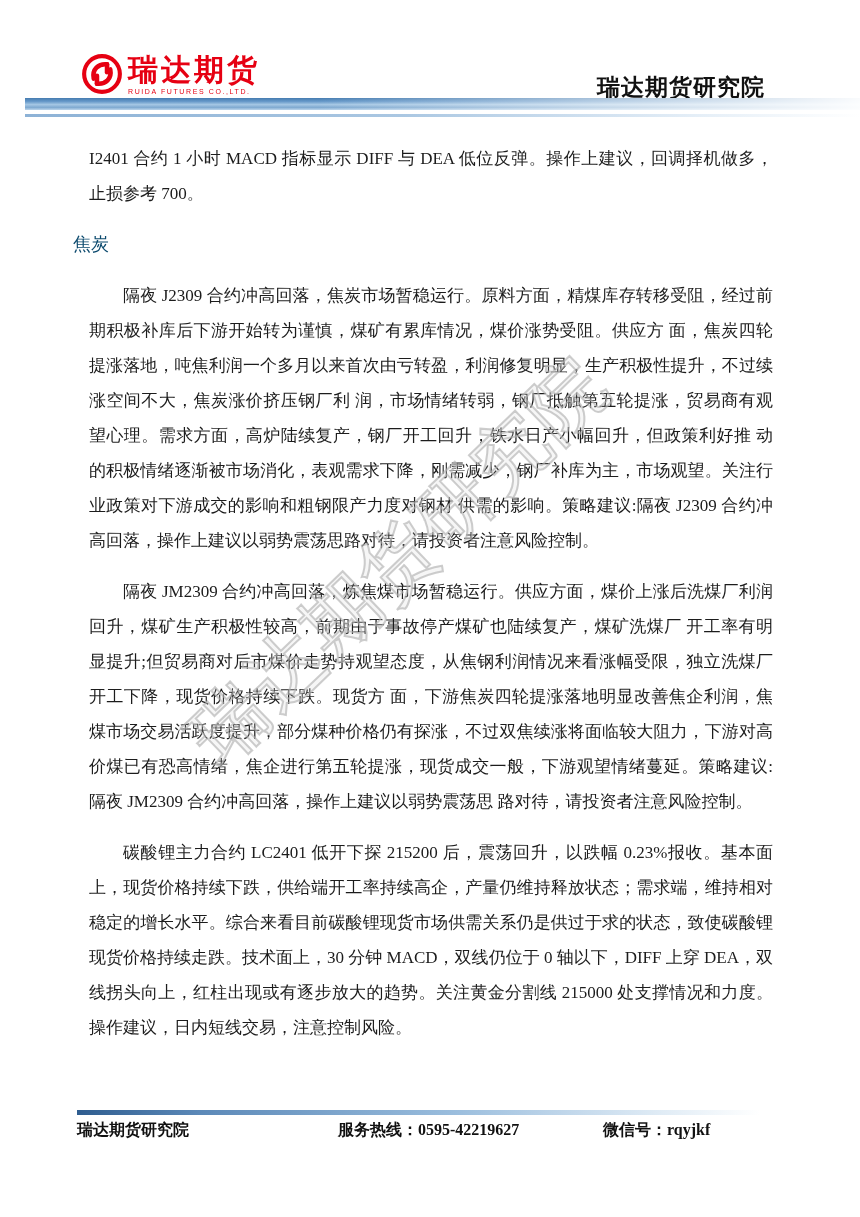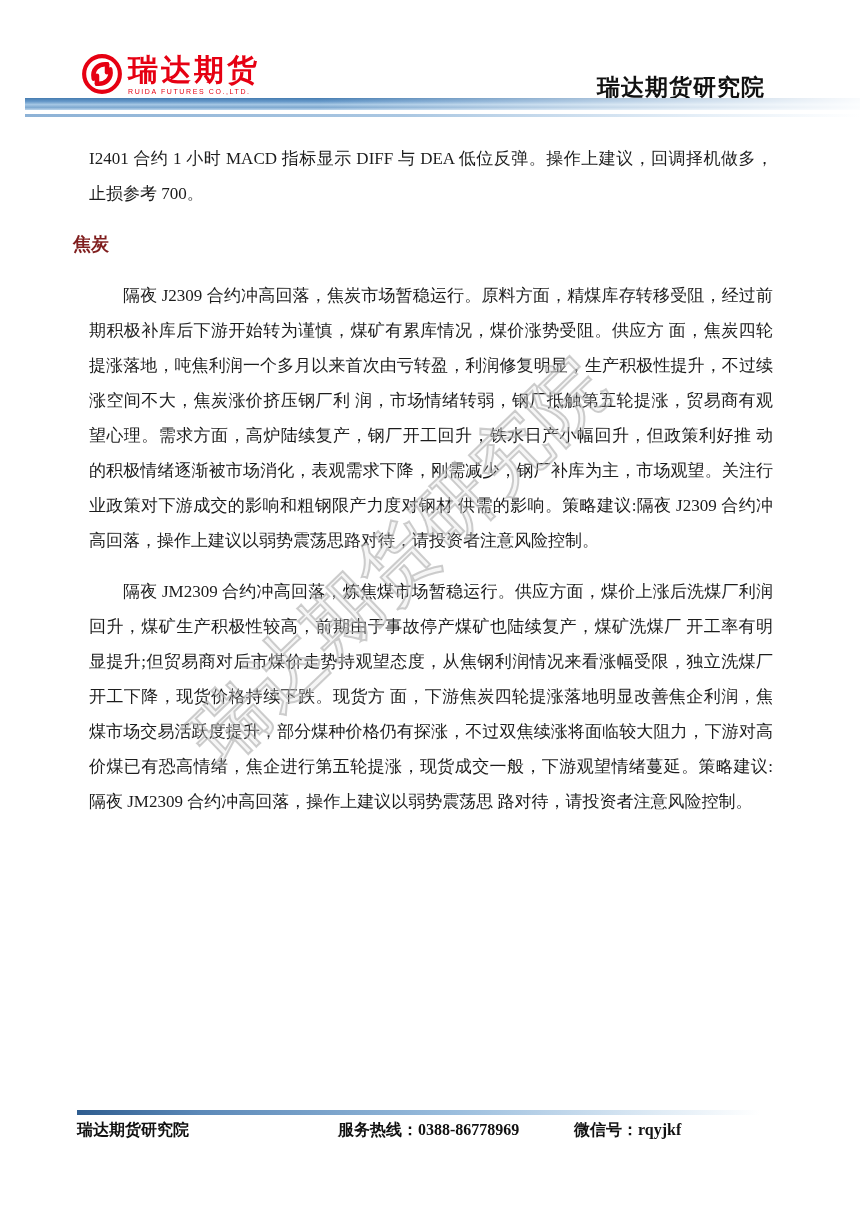--- a/index.html
+++ b/index.html
@@ -35,21 +35,21 @@
     background:linear-gradient(to right,#8db2d6 0%,#aac7e2 45%,#e4eef7 80%,#ffffff 100%);
   }
   
   .content{
     position:absolute;left:73px;top:125px;width:716px;
     font-size:17px;line-height:35px;
   }
   .content p{margin:16px;text-align:justify;text-justify:inter-ideograph;}
   .content p.body{text-indent:2em;}
   .content h2{
-    font-size:18px;line-height:35px;margin:5px 0 4px;font-weight:700;color:#7f1d1d;
+    font-size:18px;line-height:35px;margin:5px 0 4px;font-weight:400;color:#0c4a6e;
     font-family:"Liberation Serif","DejaVu Serif",serif;
   }
   
   .watermark{
     position:absolute;left:228px;top:702px;z-index:5;pointer-events:none;
     font-size:76px;line-height:1;white-space:nowrap;letter-spacing:2px;
     transform:rotate(-44deg);transform-origin:0 100%;
     color:rgba(205,205,205,0.18);
     -webkit-text-stroke:2px rgba(178,178,178,0.65);
   }
@@ -57,21 +57,21 @@
   .footer-bar{
     position:absolute;left:77px;top:1110px;width:683px;height:5px;
     background:linear-gradient(to right,#2f5d8f 0%,#5c89b8 18%,#9abddd 55%,#dfebf5 85%,#ffffff 100%);
   }
   .footer-item{
     position:absolute;top:1120px;font-weight:700;font-size:16px;color:#111;white-space:nowrap;
     font-family:"Liberation Serif","DejaVu Serif",serif;
   }
   .f-left{left:77px;}
   .f-mid{left:338px;}
-  .f-right{left:574px;}
+  .f-right{left:603px;}
 </style>
 </head>
 <body>
 
 <div class="page">
 
   <div class="logo-group">
     <svg class="logo-icon" viewBox="0 0 48 48" aria-hidden="true">
       <circle cx="24" cy="24" r="19.5" fill="none" stroke="#e60012" stroke-width="4.5"></circle>
       <path d="M15 29 C13 19 20 12.5 29.5 13.5" fill="none" stroke="#e60012" stroke-width="5" stroke-linecap="round"></path>
@@ -91,23 +91,24 @@
   <div class="bar-thin"></div>
 
   <div class="content">
     <p class="intro">I2401 合约 1 小时 MACD 指标显示 DIFF 与 DEA 低位反弹。操作上建议，回调择机做多，止损参考 700。</p>
 
     <h2>焦炭</h2>
     <p class="body">隔夜 J2309 合约冲高回落，焦炭市场暂稳运行。原料方面，精煤库存转移受阻，经过前期积极补库后下游开始转为谨慎，煤矿有累库情况，煤价涨势受阻。供应方 面，焦炭四轮提涨落地，吨焦利润一个多月以来首次由亏转盈，利润修复明显，生产积极性提升，不过续涨空间不大，焦炭涨价挤压钢厂利 润，市场情绪转弱，钢厂抵触第五轮提涨，贸易商有观望心理。需求方面，高炉陆续复产，钢厂开工回升，铁水日产小幅回升，但政策利好推 动的积极情绪逐渐被市场消化，表观需求下降，刚需减少，钢厂补库为主，市场观望。关注行业政策对下游成交的影响和粗钢限产力度对钢材 供需的影响。策略建议:隔夜 J2309 合约冲高回落，操作上建议以弱势震荡思路对待，请投资者注意风险控制。</p>
 
     <p class="body">隔夜 JM2309 合约冲高回落，炼焦煤市场暂稳运行。供应方面，煤价上涨后洗煤厂利润回升，煤矿生产积极性较高，前期由于事故停产煤矿也陆续复产，煤矿洗煤厂 开工率有明显提升;但贸易商对后市煤价走势持观望态度，从焦钢利润情况来看涨幅受限，独立洗煤厂开工下降，现货价格持续下跌。现货方 面，下游焦炭四轮提涨落地明显改善焦企利润，焦煤市场交易活跃度提升，部分煤种价格仍有探涨，不过双焦续涨将面临较大阻力，下游对高 价煤已有恐高情绪，焦企进行第五轮提涨，现货成交一般，下游观望情绪蔓延。策略建议:隔夜 JM2309 合约冲高回落，操作上建议以弱势震荡思 路对待，请投资者注意风险控制。</p>
 
+    <p class="body">碳酸锂主力合约 LC2401 低开下探 215200 后，震荡回升，以跌幅 0.23%报收。基本面上，现货价格持续下跌，供给端开工率持续高企，产量仍维持释放状态；需求端，维持相对稳定的增长水平。综合来看目前碳酸锂现货市场供需关系仍是供过于求的状态，致使碳酸锂现货价格持续走跌。技术面上，30 分钟 MACD，双线仍位于 0 轴以下，DIFF 上穿 DEA，双线拐头向上，红柱出现或有逐步放大的趋势。关注黄金分割线 215000 处支撑情况和力度。操作建议，日内短线交易，注意控制风险。</p>
 
   </div>
 
   <div class="watermark">瑞达期货研究院</div>
 
   <div class="footer-bar"></div>
   <div class="footer-item f-left">瑞达期货研究院</div>
-  <div class="footer-item f-mid">服务热线：0388-86778969</div>
+  <div class="footer-item f-mid">服务热线：0595-42219627</div>
   <div class="footer-item f-right">微信号：rqyjkf</div>
 
 </div>
 
 </body></html>

